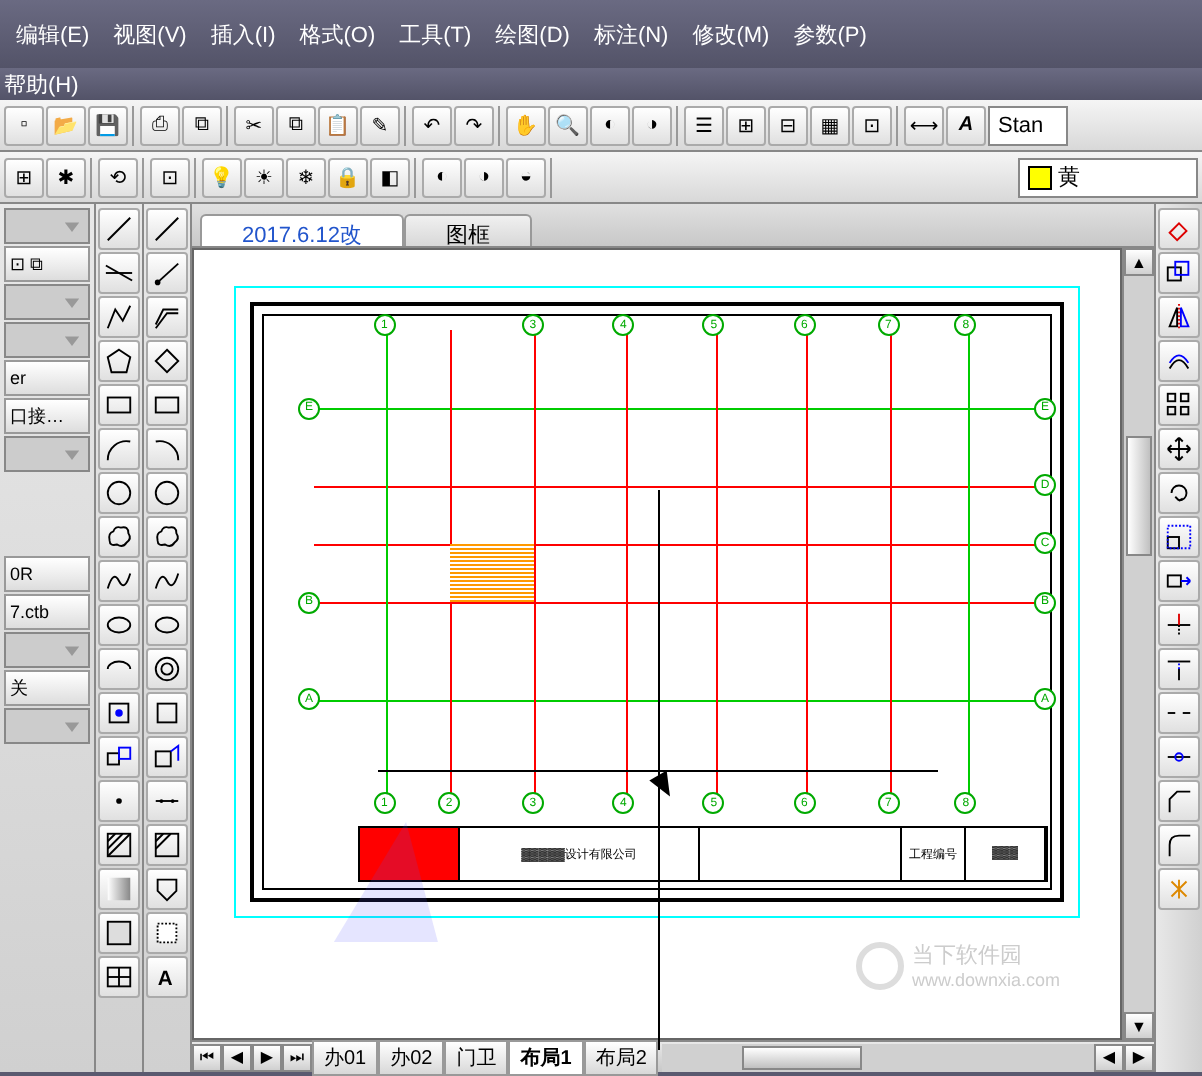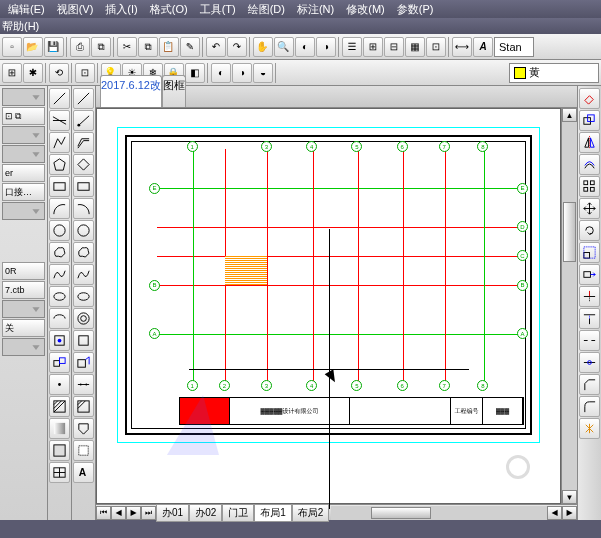--- a/index.html
+++ b/index.html
@@ -1,37 +1,37 @@
 <!DOCTYPE html>
 <html><head>
 <meta charset="utf-8">
 <style>
 *{margin:0;padding:0;box-sizing:border-box;font-family:"Microsoft YaHei",SimSun,Arial,sans-serif;font-size:11px}
 body{background:#5a5a70;overflow:hidden;width:601px;height:538px;position:relative}
-.menubar{background:linear-gradient(#6a6a82,#535368);color:#fff;height:18px;display:flex;align-items:center;padding-left:2px}
+.menubar{background:linear-gradient(#6a6a82,#535368);color:#fff;height:34px;display:flex;align-items:center;padding-left:2px}
 .menubar span{padding:1px 6px;cursor:default}
 .helpbar{background:linear-gradient(#6a6a82,#535368);color:#fff;height:16px;padding-left:2px;display:flex;align-items:center}
 .toolbar{background:linear-gradient(#f5f5f5,#d8d8d8);height:26px;display:flex;align-items:center;padding:0 2px;border-bottom:1px solid #888;gap:1px}
 .tb-btn{width:20px;height:20px;background:linear-gradient(#fff,#e0e0e0);border:1px solid #aaa;border-radius:2px;display:flex;align-items:center;justify-content:center;font-size:10px;cursor:pointer}
 .tb-sep{width:2px;height:20px;border-left:1px solid #999;margin:0 1px}
 .layer-combo{height:20px;background:#fff;border:1px solid #888;display:flex;align-items:center;padding:0 4px;min-width:90px}
 .style-combo{height:20px;background:#fff;border:1px solid #888;display:flex;align-items:center;padding:0 4px;min-width:40px}
 .color-sw{width:12px;height:12px;border:1px solid #000;margin-right:3px}
 .main{display:flex;height:calc(100% - 104px)}
 .left-panel{width:48px;background:linear-gradient(#e8e8e8,#d0d0d0);border-right:1px solid #888;display:flex;flex-direction:column;gap:1px;padding:2px}
 .lp-item{height:18px;background:linear-gradient(#fff,#ddd);border:1px solid #999;font-size:9px;display:flex;align-items:center;padding:0 2px;overflow:hidden;white-space:nowrap}
 .lp-combo{height:18px;background:#ccc;border:1px solid #888;display:flex;align-items:center;justify-content:flex-end;padding-right:2px}
 .lp-arrow{width:12px;height:12px;background:#999;clip-path:polygon(20% 35%,80% 35%,50% 75%)}
 .tool-col{width:24px;background:linear-gradient(#e8e8e8,#d0d0d0);border-right:1px solid #888;display:flex;flex-direction:column;gap:1px;padding:2px 1px}
 .tool-btn{width:21px;height:21px;background:linear-gradient(#fff,#e0e0e0);border:1px solid #aaa;border-radius:2px;display:flex;align-items:center;justify-content:center;cursor:pointer}
 .tool-btn svg{width:15px;height:15px}
 .right-col{width:24px;background:linear-gradient(90deg,#e8e8e8,#d0d0d0);border-left:1px solid #888;display:flex;flex-direction:column;gap:1px;padding:2px 1px}
 .canvas-area{flex:1;display:flex;flex-direction:column;background:#333}
 .tab-row{height:22px;background:linear-gradient(#e0e0e0,#c8c8c8);display:flex;align-items:flex-end;padding-left:4px;gap:0;border-bottom:1px solid #888}
-.tab{height:32px;padding:2px 0;background:linear-gradient(#f0f0f0,#d8d8d8);border:1px solid #999;border-bottom:none;border-radius:3px 3px 0 0;cursor:pointer}
+.tab{height:16px;padding:2px 20px;background:linear-gradient(#f0f0f0,#d8d8d8);border:1px solid #999;border-bottom:none;border-radius:3px 3px 0 0;cursor:pointer}
 .tab.active{background:#fff;color:#2255cc}
 .drawing{flex:1;background:#fff;position:relative;border:1px solid #666;margin:0}
 .drawing-frame-outer{position:absolute;left:20px;top:18px;right:20px;bottom:60px;border:1px solid #00ffff}
 .drawing-frame-inner{position:absolute;left:28px;top:26px;right:28px;bottom:68px;border:2px solid #000}
 .drawing-frame-inner2{position:absolute;left:34px;top:32px;right:34px;bottom:74px;border:1px solid #000}
 .grid-area{position:absolute;left:80px;top:60px;right:60px;bottom:140px}
 .gridline-h{position:absolute;left:-20px;right:-20px;height:1px;background:#00cc00}
 .gridline-h.red{background:#ff0000}
 .gridline-v{position:absolute;top:-20px;bottom:-20px;width:1px;background:#00cc00}
 .gridline-v.red{background:#ff0000}
@@ -41,21 +41,21 @@
 .tb-cell{border-right:1px solid #000;display:flex;align-items:center;justify-content:center;font-size:6px;padding:1px 3px}
 .red-block{background:#ff0000}
 .triangle{position:absolute;left:78px;bottom:48px;width:0;height:0;border-left:20px solid transparent;border-right:32px solid transparent;border-bottom:60px solid rgba(80,80,255,0.15);transform:skewX(-15deg)}
 .crosshair{position:absolute;left:50%;top:66%;pointer-events:none}
 .crosshair::before{content:'';position:absolute;width:280px;height:1px;background:#000;left:-140px;top:0}
 .crosshair::after{content:'';position:absolute;width:1px;height:280px;background:#000;left:0;top:-140px}
 .cursor-arrow{position:absolute;left:50%;top:66%;width:0;height:0;border-left:5px solid transparent;border-right:5px solid transparent;border-top:12px solid #000;transform:translate(-2px,2px) rotate(-30deg)}
 .scrollbar-h{height:16px;background:linear-gradient(#e8e8e8,#c8c8c8);display:flex;align-items:center;border-top:1px solid #888}
 .sb-btn{width:15px;height:14px;background:linear-gradient(#fff,#d0d0d0);border:1px solid #888;display:flex;align-items:center;justify-content:center;font-size:8px}
 .sb-tab{padding:1px 5px;background:linear-gradient(#fff,#d8d8d8);border:1px solid #999;font-size:10px;white-space:nowrap}
-.sb-tab.active{background:#fff;font-weight:normal}
+.sb-tab.active{background:#fff;font-weight:bold}
 .sb-track{flex:1;background:#d0d0d0;height:14px;position:relative;margin-left:2px}
 .sb-thumb{position:absolute;height:12px;top:1px;background:linear-gradient(#fff,#c0c0c0);border:1px solid #888;left:40px;width:60px}
 .scrollbar-v{width:16px;background:linear-gradient(90deg,#e8e8e8,#c8c8c8);border-left:1px solid #888;display:flex;flex-direction:column}
 .canvas-row{flex:1;display:flex}
 .watermark{position:absolute;right:30px;bottom:24px;color:#ccc;font-size:12px;pointer-events:none;display:flex;align-items:center;gap:4px}
 .watermark-icon{width:24px;height:24px;border:3px solid #ddd;border-radius:50%;position:relative}
 </style>
 </head>
 <body>
 
@@ -425,20 +425,24 @@
           <div class="tb-cell" style="width:120px">▓▓▓▓▓设计有限公司</div>
           <div class="tb-cell" style="flex:1"></div>
           <div class="tb-cell" style="width:32px">工程编号</div>
           <div class="tb-cell" style="width:40px">▓▓▓</div>
         </div>
         <div class="triangle"></div>
         <div class="crosshair"></div>
         <div class="cursor-arrow"></div>
         <div class="watermark">
           <div class="watermark-icon"></div>
+          <div>
+            <div>当下软件园</div>
+            <div style="font-size:9px">www.downxia.com</div>
+          </div>
         </div>
       </div>
       <div class="scrollbar-v">
         <div class="sb-btn">▲</div>
         <div style="flex:1;background:#d0d0d0;position:relative">
           <div style="position:absolute;top:80px;left:1px;right:1px;height:60px;background:linear-gradient(90deg,#fff,#c0c0c0);border:1px solid #888"></div>
         </div>
         <div class="sb-btn">▼</div>
       </div>
     </div>

